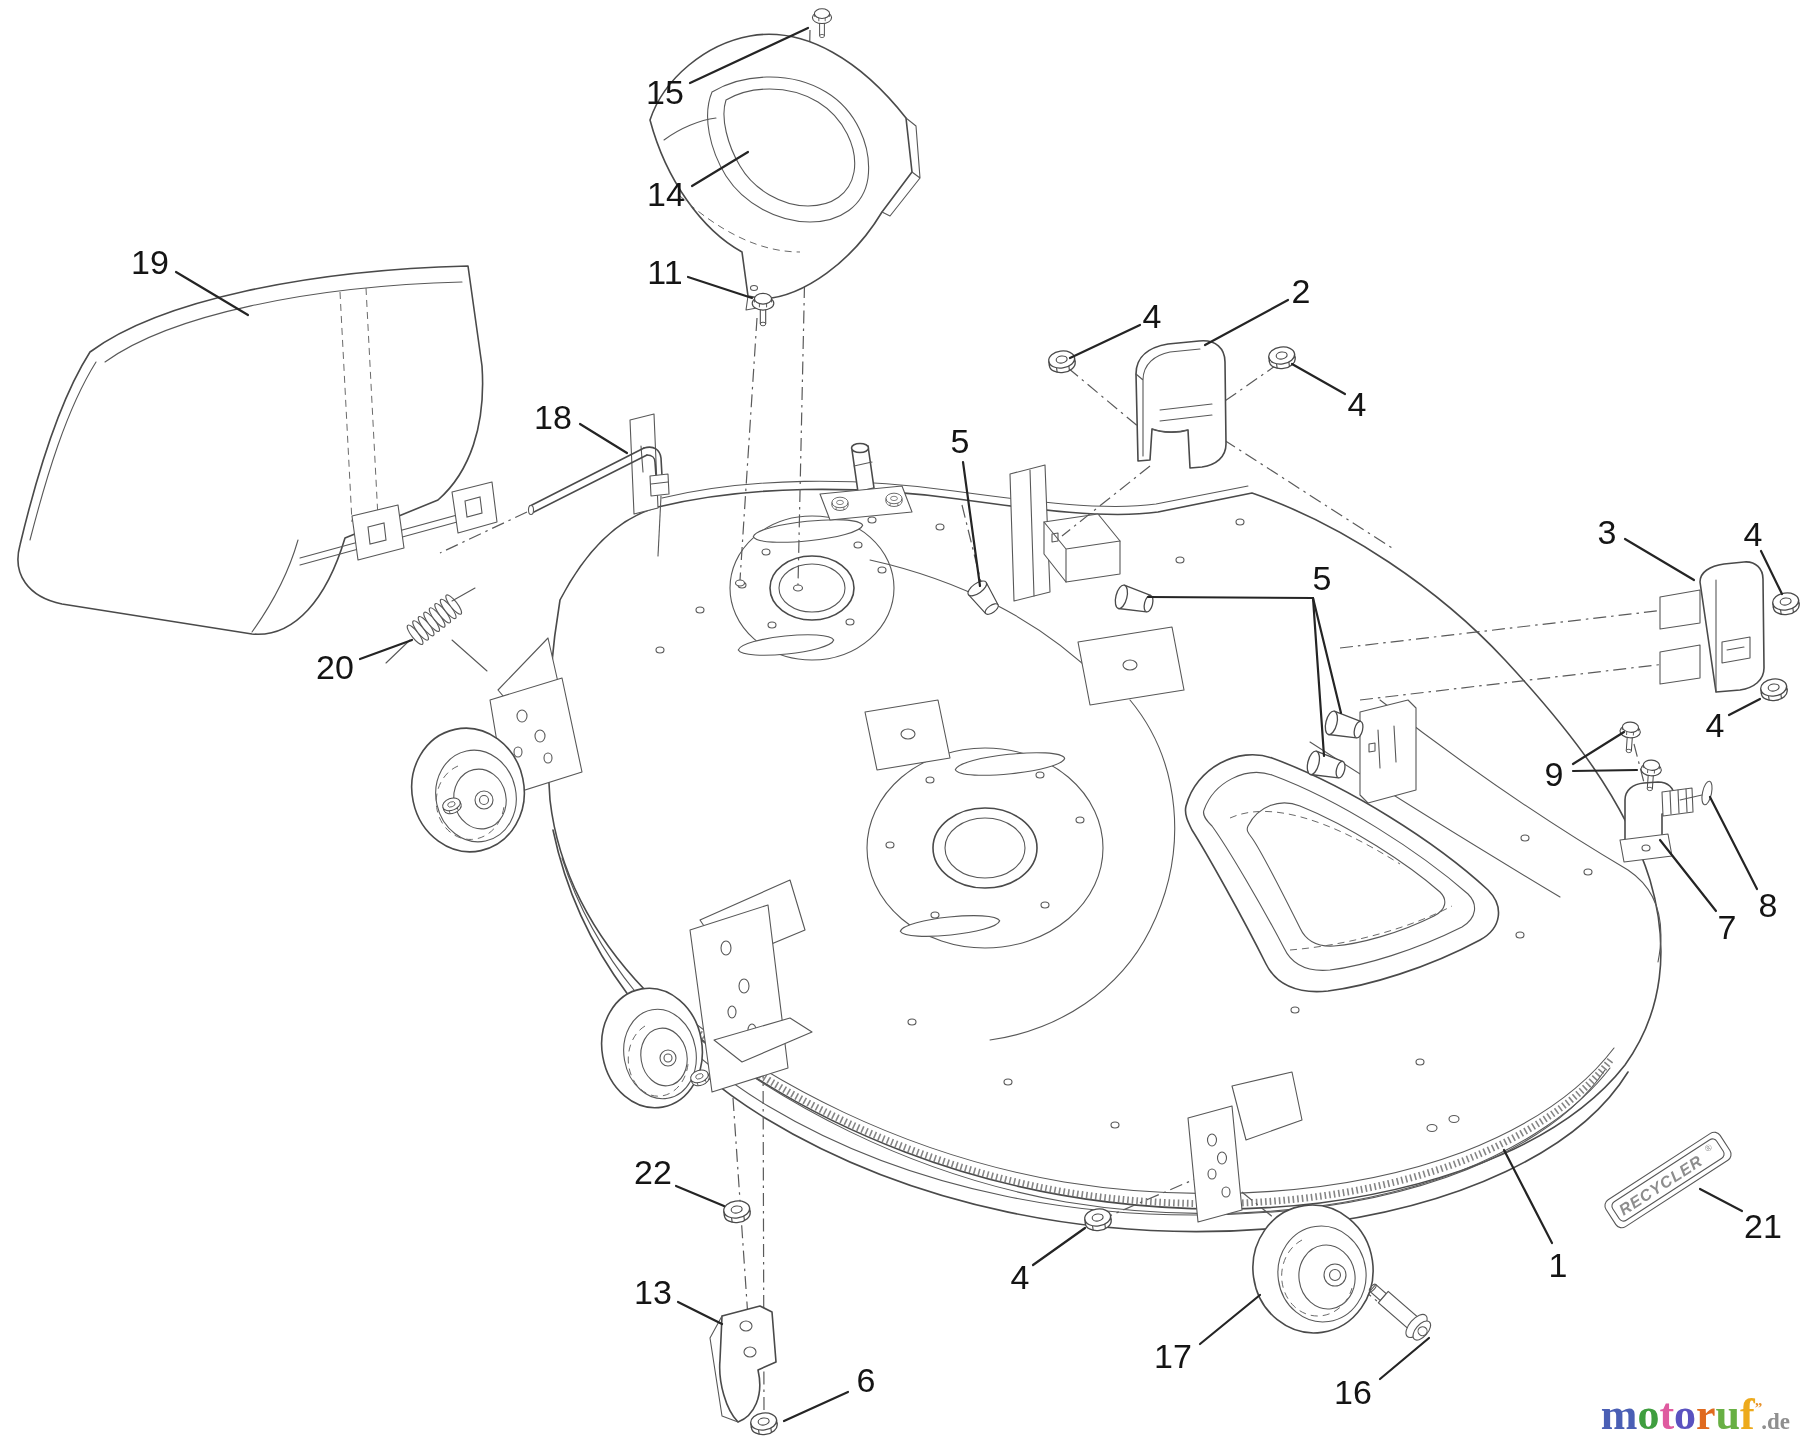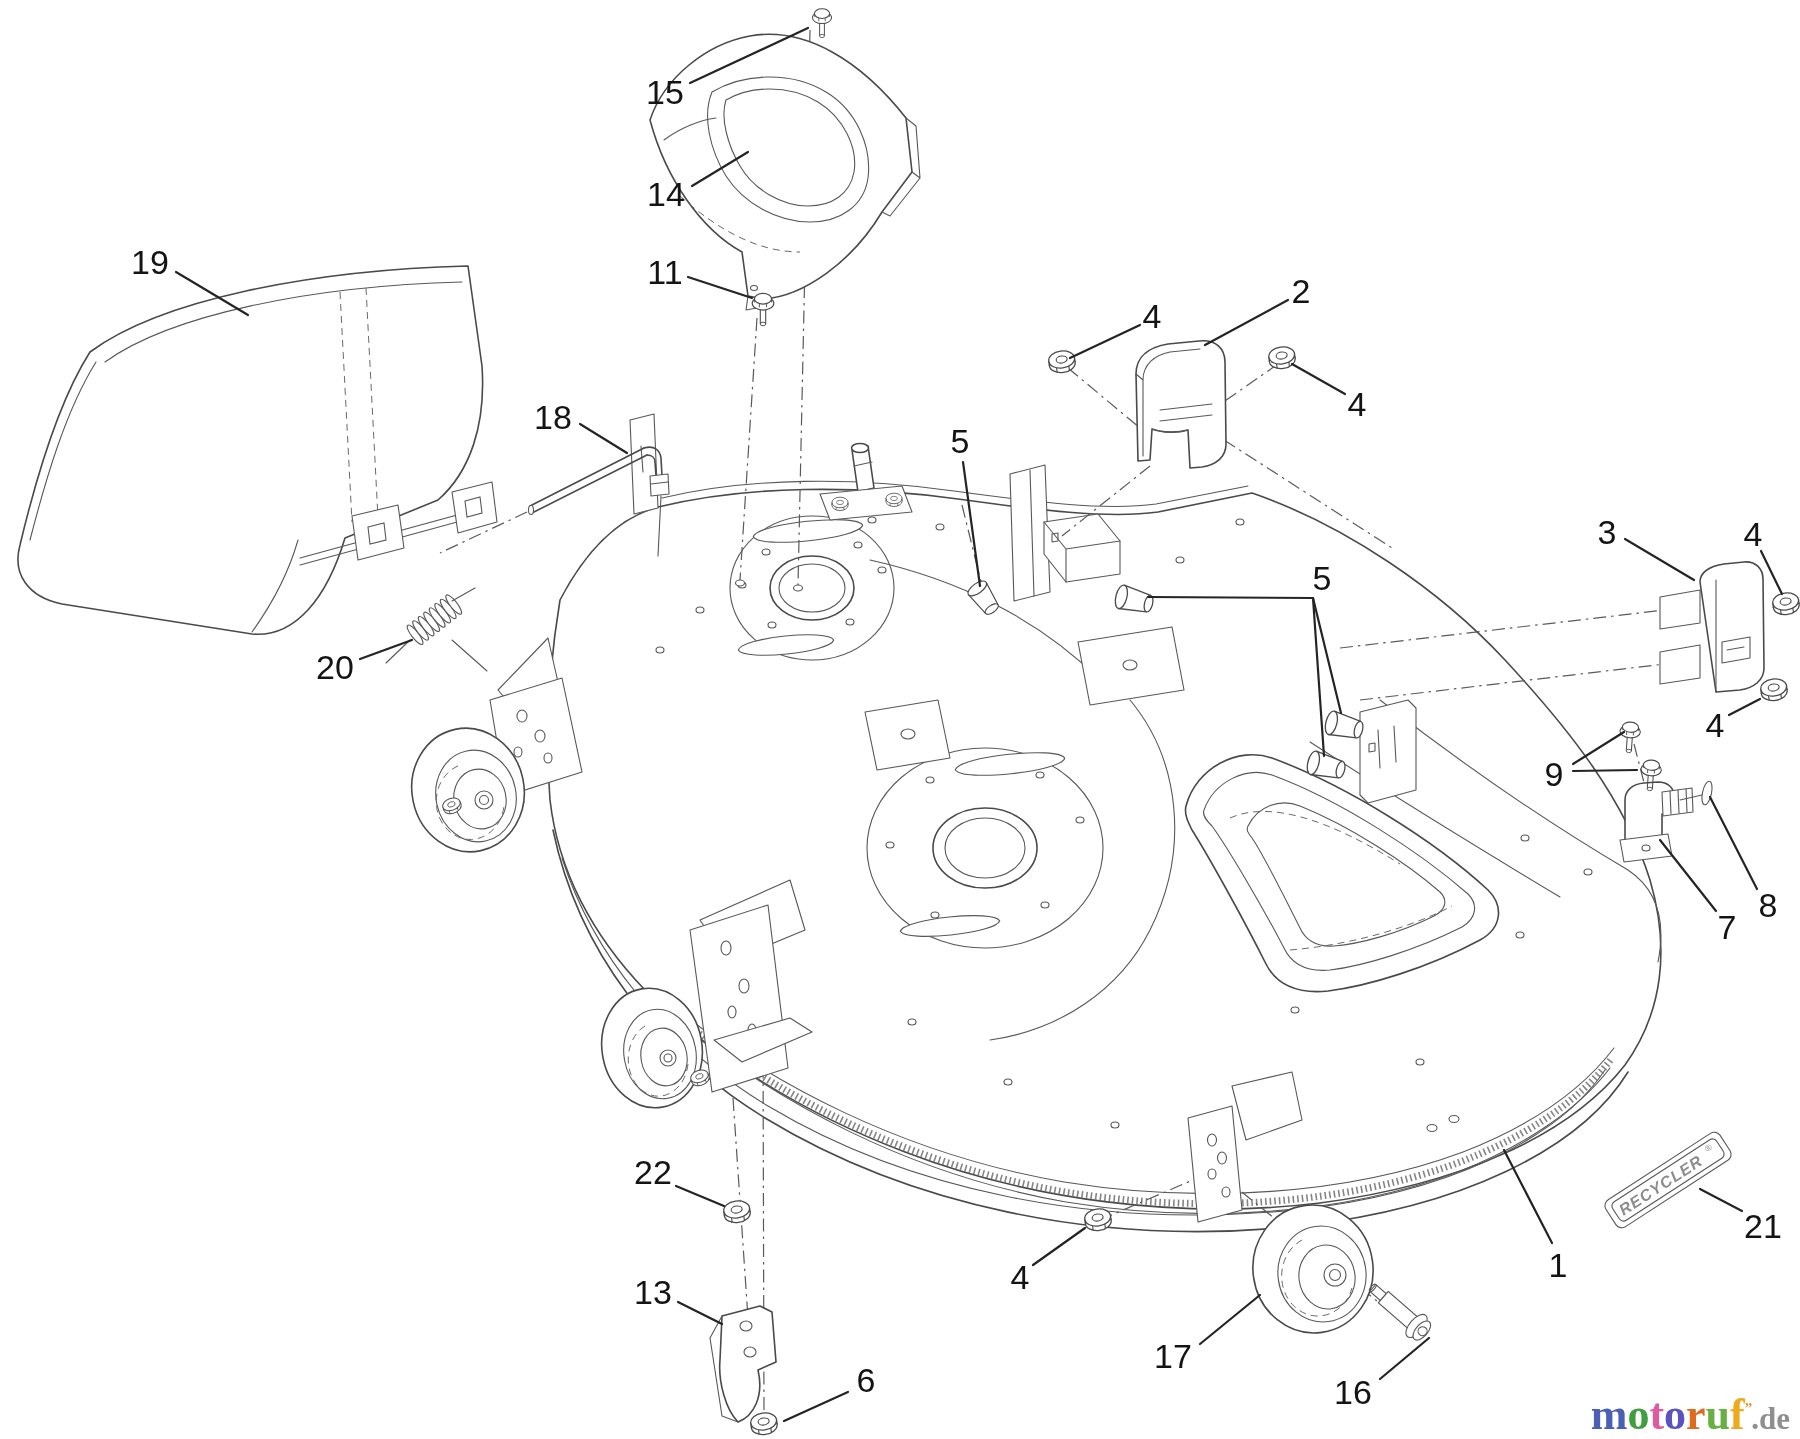--- a/index.html
+++ b/index.html
@@ -27,21 +27,21 @@
     font-size:16px;fill:#8d8d8d;letter-spacing:1px;
   }
   .badge-reg{font-family:"Liberation Sans",sans-serif;font-size:9px;fill:#8d8d8d;}
   
   .watermark{
     position:absolute;right:10px;bottom:2px;
     font-family:"Liberation Serif",serif;font-weight:bold;font-size:44px;line-height:1;
     user-select:none;white-space:nowrap;
   }
   .watermark .accent{font-size:15px;vertical-align:super;letter-spacing:-1px;}
-  .watermark .suffix{font-size:31px;font-weight:bold;}
+  .watermark .suffix{font-size:23px;font-weight:bold;}
 </style>
 </head>
 <body>
 
 <div class="stage">
 <svg class="artboard" width="1800" height="1439" viewBox="0 0 1800 1439">
 
   <defs>
     <g id="sym-nut">
       <ellipse cx="0" cy="2" rx="13" ry="8.5" fill="#fff" stroke="#4a4a4a" stroke-width="1.3"></ellipse>

